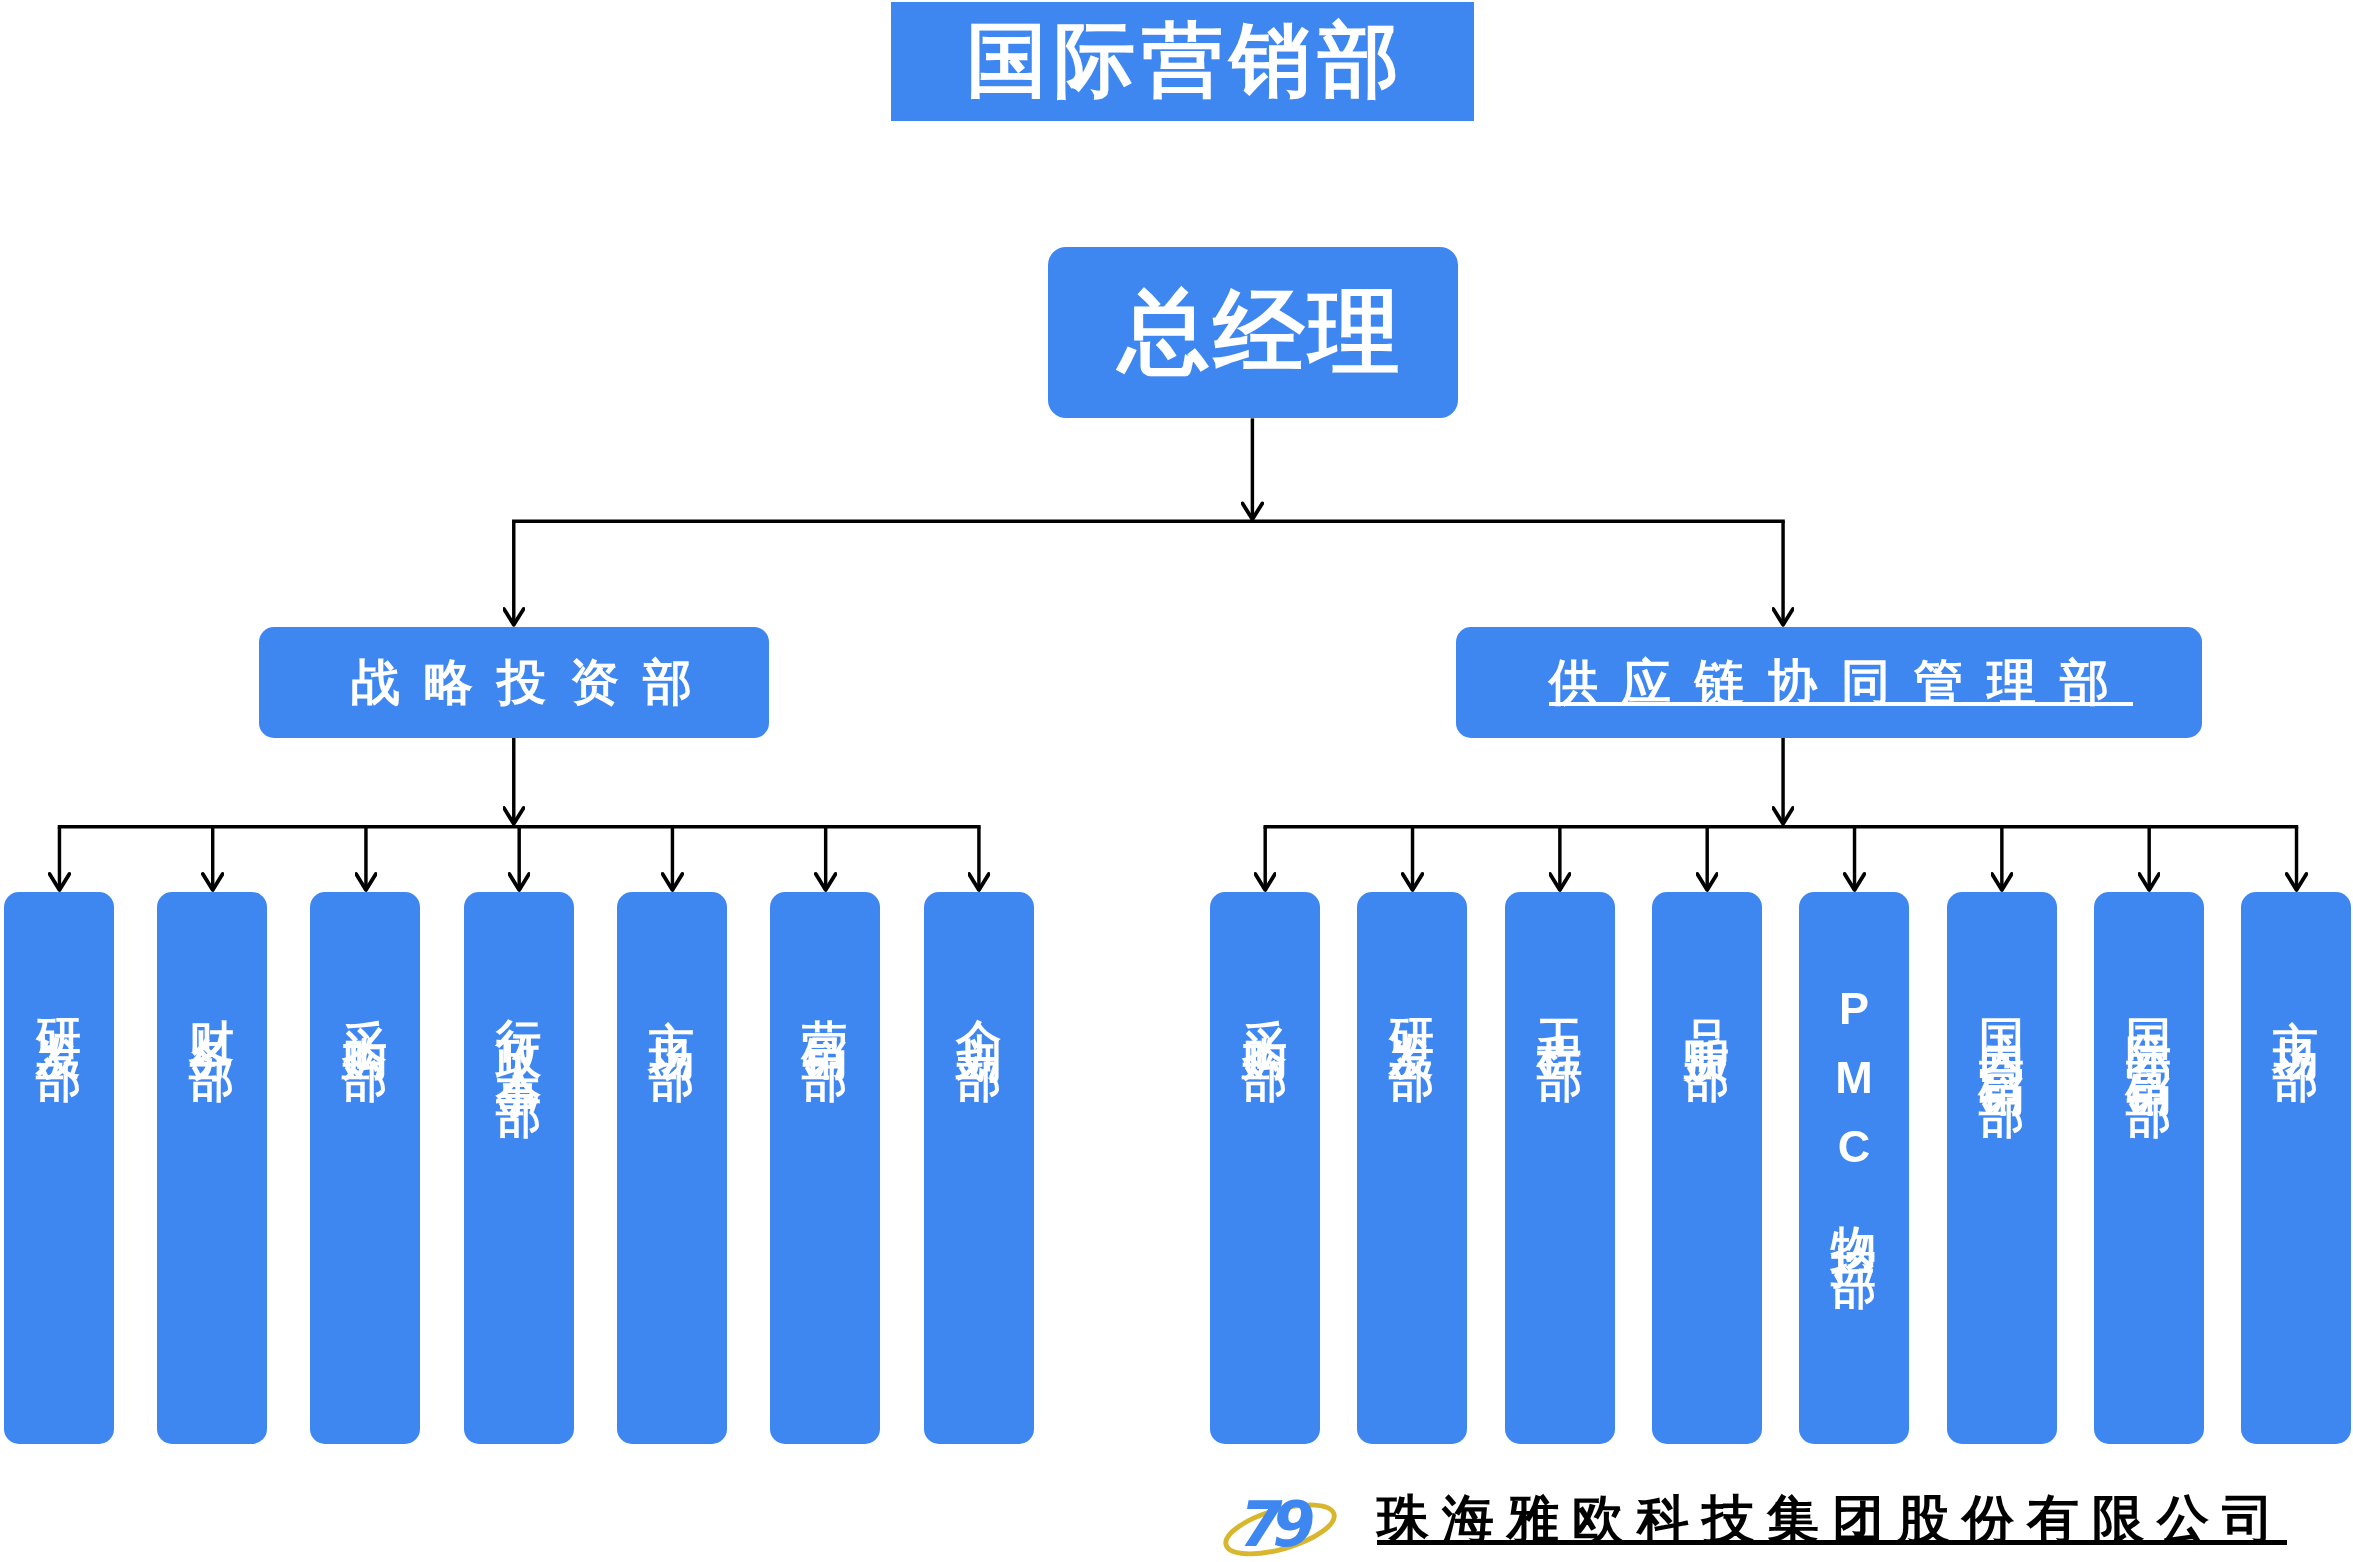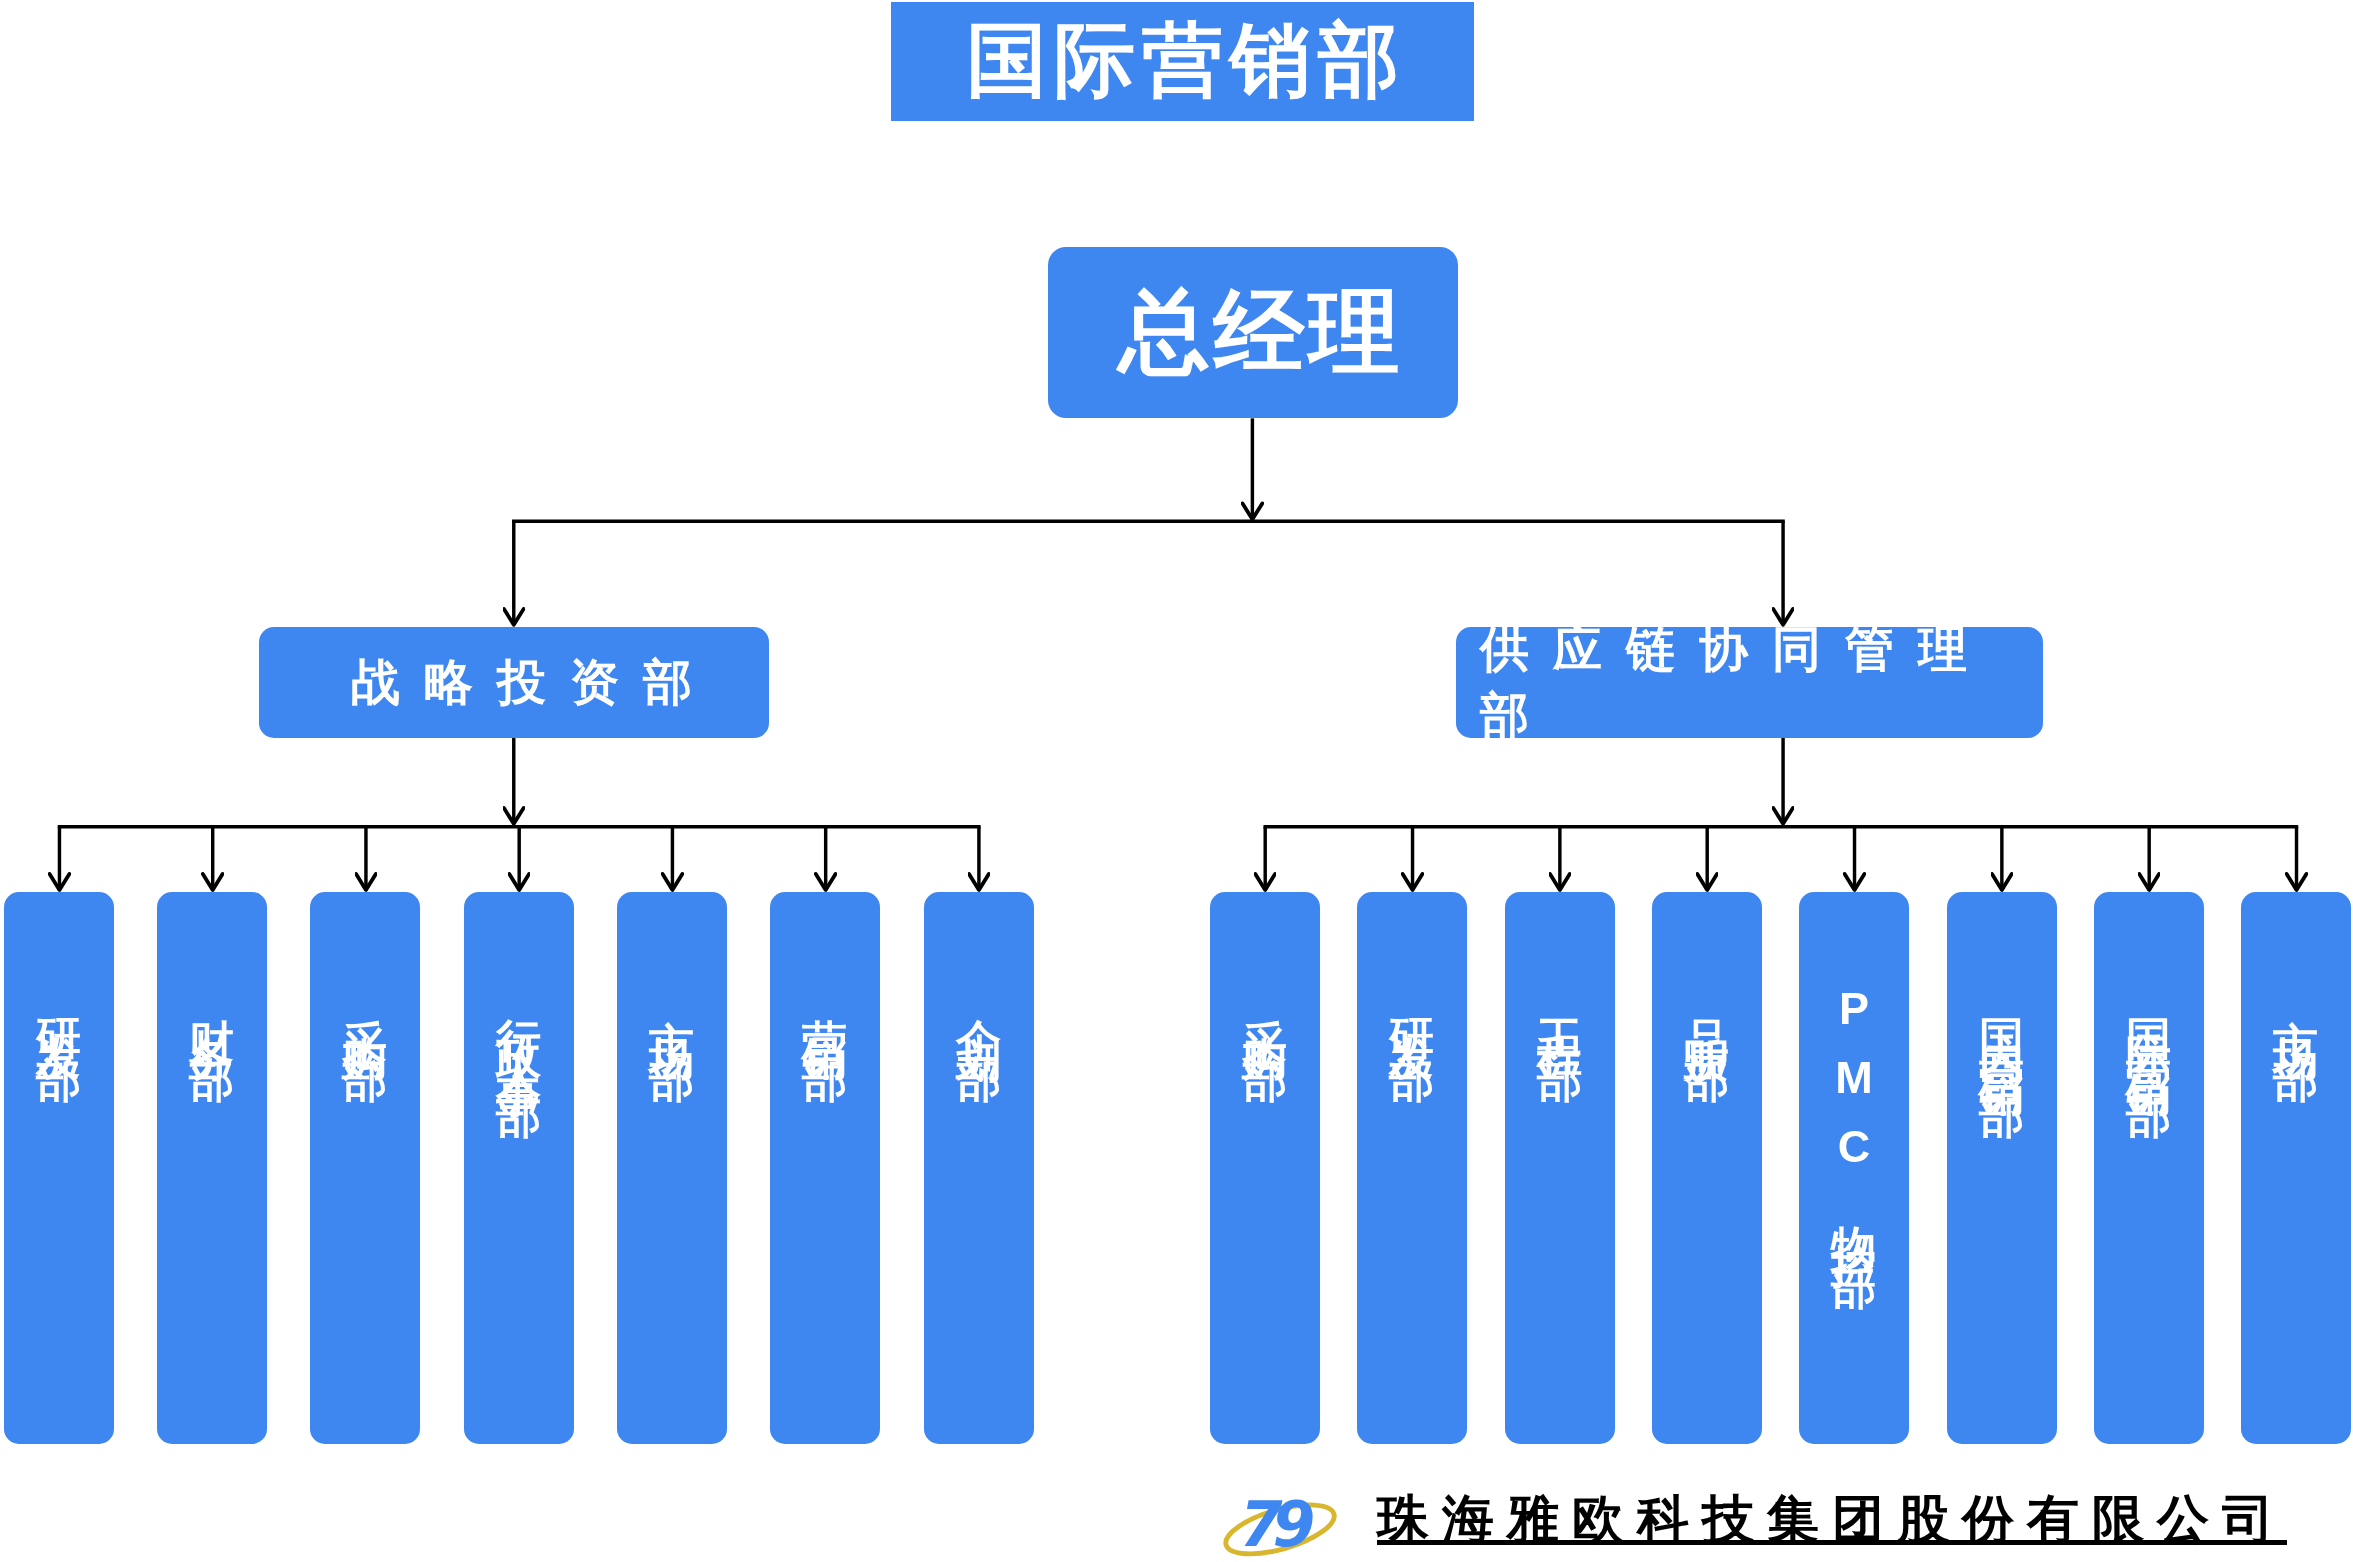--- a/index.html
+++ b/index.html
@@ -13,21 +13,21 @@
 
   .title-box{left:891px;top:1.5px;width:583px;height:119px;
              font-size:81px;letter-spacing:7px;padding-left:7px;box-sizing:border-box;}
 
   .gm-box{left:1048px;top:247px;width:410px;height:171px;border-radius:18px;
           font-size:91px;letter-spacing:4px;padding-left:16px;box-sizing:border-box;}
 
   .branch-box{top:627px;height:111px;border-radius:15px;font-size:49px;
               letter-spacing:24px;padding-left:24px;box-sizing:border-box;}
   .branch-left{left:259px;width:510px;padding-left:39px;}
-  .branch-right{left:1456px;width:587px;}
+  .branch-right{left:1456px;width:746px;text-decoration:underline;}
 
   .dept-box{position:absolute;top:892px;width:110px;height:552px;border-radius:15px;
             background:#3E86F0;}
   .dept-box .vtext{position:absolute;left:50%;top:91px;transform:translateX(-50%);
             writing-mode:vertical-lr;text-orientation:upright;
             color:#ffffff;font-weight:700;font-size:45px;line-height:1;
             letter-spacing:18px;white-space:nowrap;}
 
   .footer{position:absolute;left:1220px;top:1478px;height:84px;
           display:flex;align-items:center;justify-content:space-between;}

